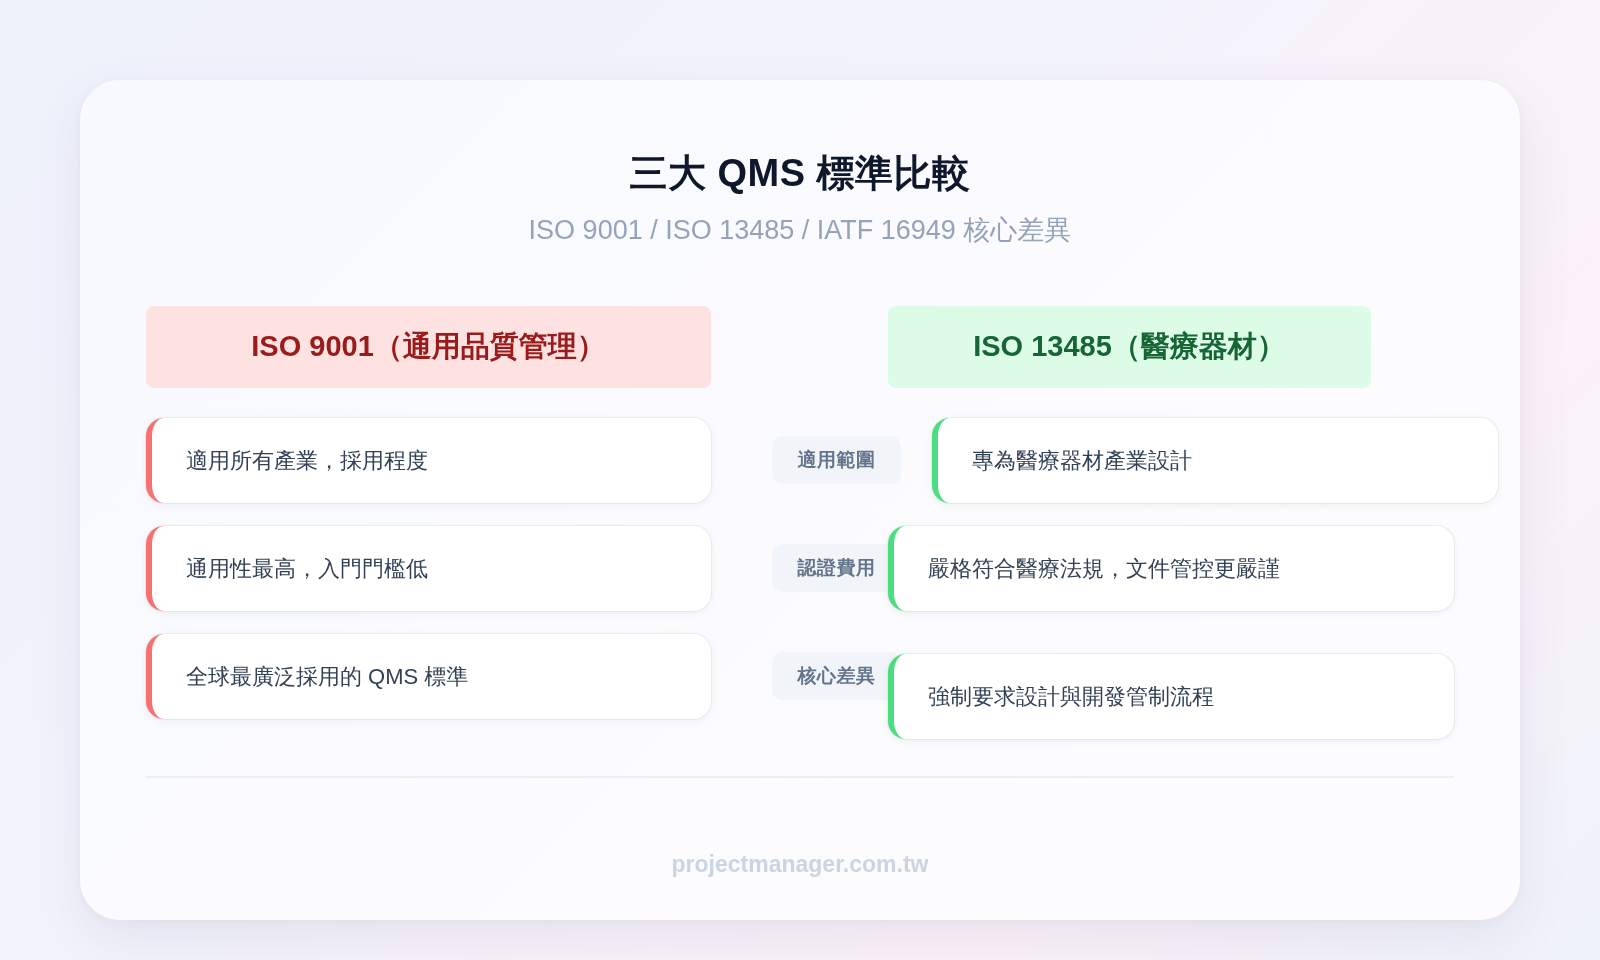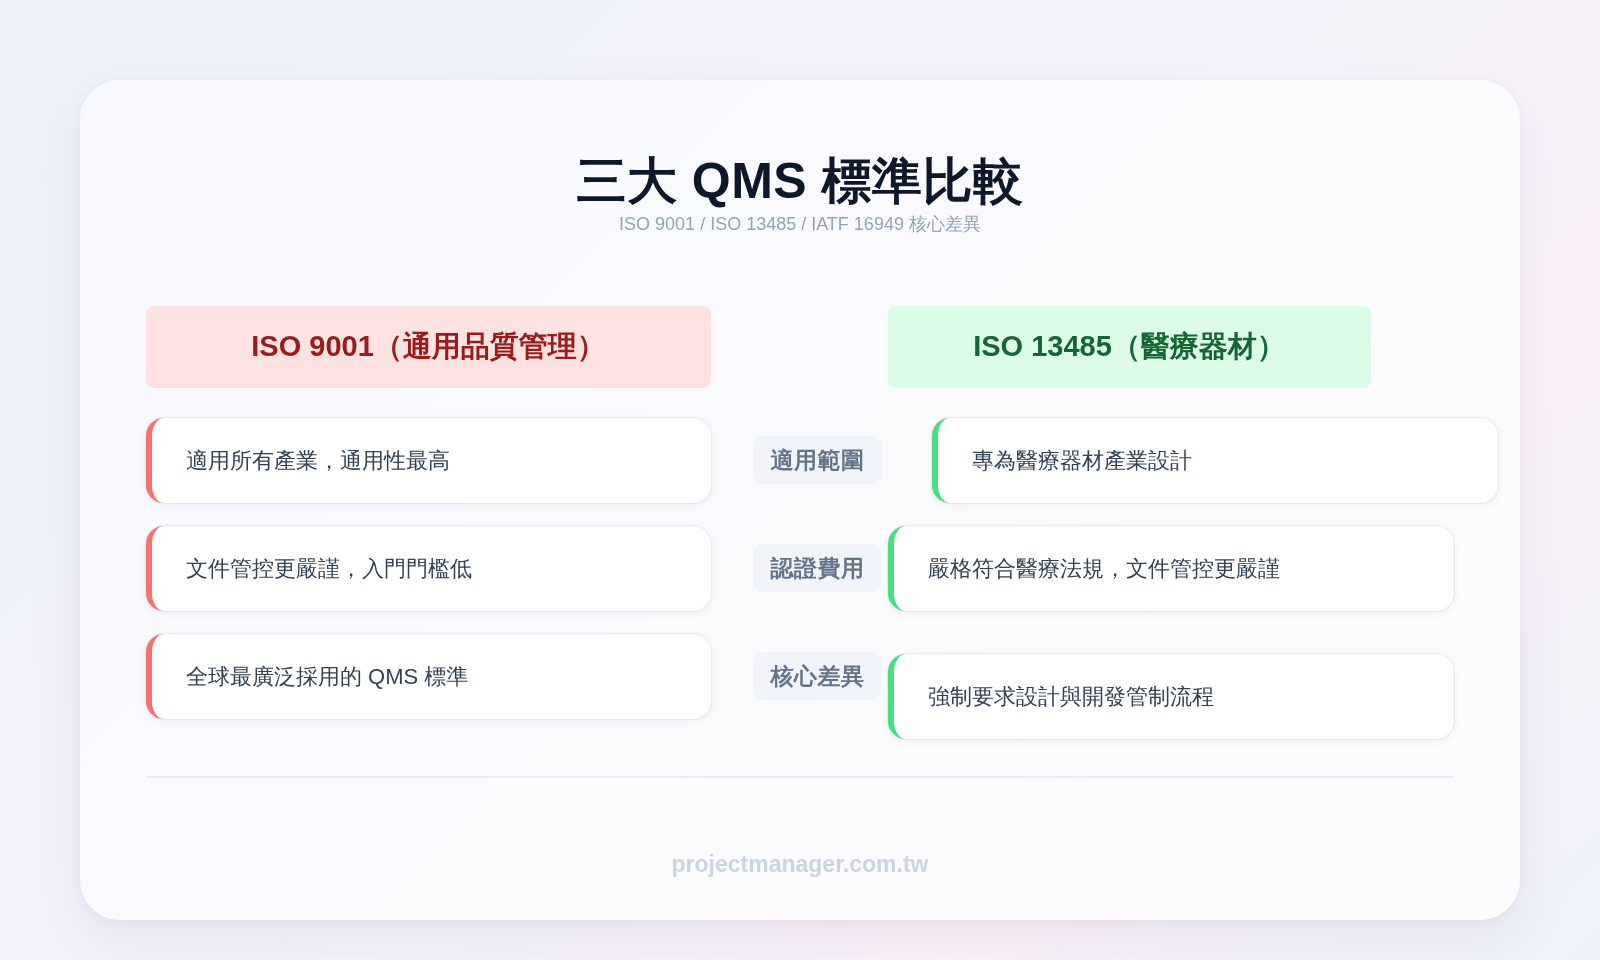--- a/index.html
+++ b/index.html
@@ -14,30 +14,30 @@
       left: 80px; top: 80px;
       width: 1440px; height: 840px;
       border-radius: 40px;
       background: linear-gradient(135deg, #f7f9fe 0%, #fbfbfe 50%, #fdfbfe 100%);
       box-shadow: 0 20px 50px rgba(99, 102, 141, 0.10), 0 2px 8px rgba(99,102,141,0.05);
     }
     .title {
       position: absolute;
       left: 0; right: 0; top: 68px;
       text-align: center;
-      font-size: 50px;
+      font-size: 38px;
       font-weight: 700;
       color: #0f172a;
       letter-spacing: 0.5px;
     }
     .subtitle {
       position: absolute;
       left: 0; right: 0; top: 132px;
       text-align: center;
-      font-size: 18px;
+      font-size: 27px;
       color: #94a3b8;
     }
     .header {
       position: absolute;
       top: 226px;
       height: 82px;
       border-radius: 8px;
       display: flex; align-items: center; justify-content: center;
       font-size: 29px;
       font-weight: 700;
@@ -52,26 +52,26 @@
       box-shadow: 0 2px 8px rgba(15, 23, 42, 0.06), 0 0 0 1px rgba(226,232,240,0.6);
       display: flex; align-items: center;
       padding-left: 34px;
       font-size: 22px;
       color: #334155;
     }
     .row-item.left { left: 66px; width: 565px; border-left: 6px solid #f87171; }
     .row-item.right { left: 808px; width: 566px; border-left: 6px solid #4ade80; }
     .mid-label {
       position: absolute;
-      left: 673px; width: 129px;
+      left: 692px; width: 129px;
       height: 48px;
       border-radius: 10px;
       background: #f1f5f9;
       color: #64748b;
-      font-size: 23px;
+      font-size: 19px;
       font-weight: 700;
       display: flex; align-items: center; justify-content: center;
       letter-spacing: 0.5px;
     }
     .divider {
       position: absolute;
       left: 66px; width: 1308px;
       top: 696px; height: 2px;
       background: #eceef3;
     }
@@ -88,25 +88,25 @@
 </head>
 <body>
 
 <div class="card">
   <div class="title">三大 QMS 標準比較</div>
   <div class="subtitle">ISO 9001 / ISO 13485 / IATF 16949 核心差異</div>
 
   <div class="header left">ISO 9001（通用品質管理）</div>
   <div class="header right">ISO 13485（醫療器材）</div>
 
-  <div class="row-item left" style="top:338px;">適用所有產業，通用性最高</div>
+  <div class="row-item left" style="top:338px;">適用所有產業，採用程度</div>
   <div class="mid-label" style="top:356px;">適用範圍</div>
   <div class="row-item right" style="top:338px;margin-left:44px;">專為醫療器材產業設計</div>
 
-  <div class="row-item left" style="top:446px;">文件管控更嚴謹，入門門檻低</div>
+  <div class="row-item left" style="top:446px;">通用性最高，入門門檻低</div>
   <div class="mid-label" style="top:464px;">認證費用</div>
   <div class="row-item right" style="top:446px;">嚴格符合醫療法規，文件管控更嚴謹</div>
 
   <div class="row-item left" style="top:554px;">全球最廣泛採用的 QMS 標準</div>
   <div class="mid-label" style="top:572px;">核心差異</div>
   <div class="row-item right" style="top:574px;">強制要求設計與開發管制流程</div>
 
   <div class="divider"></div>
   <div class="footer">projectmanager.com.tw</div>
 </div>

